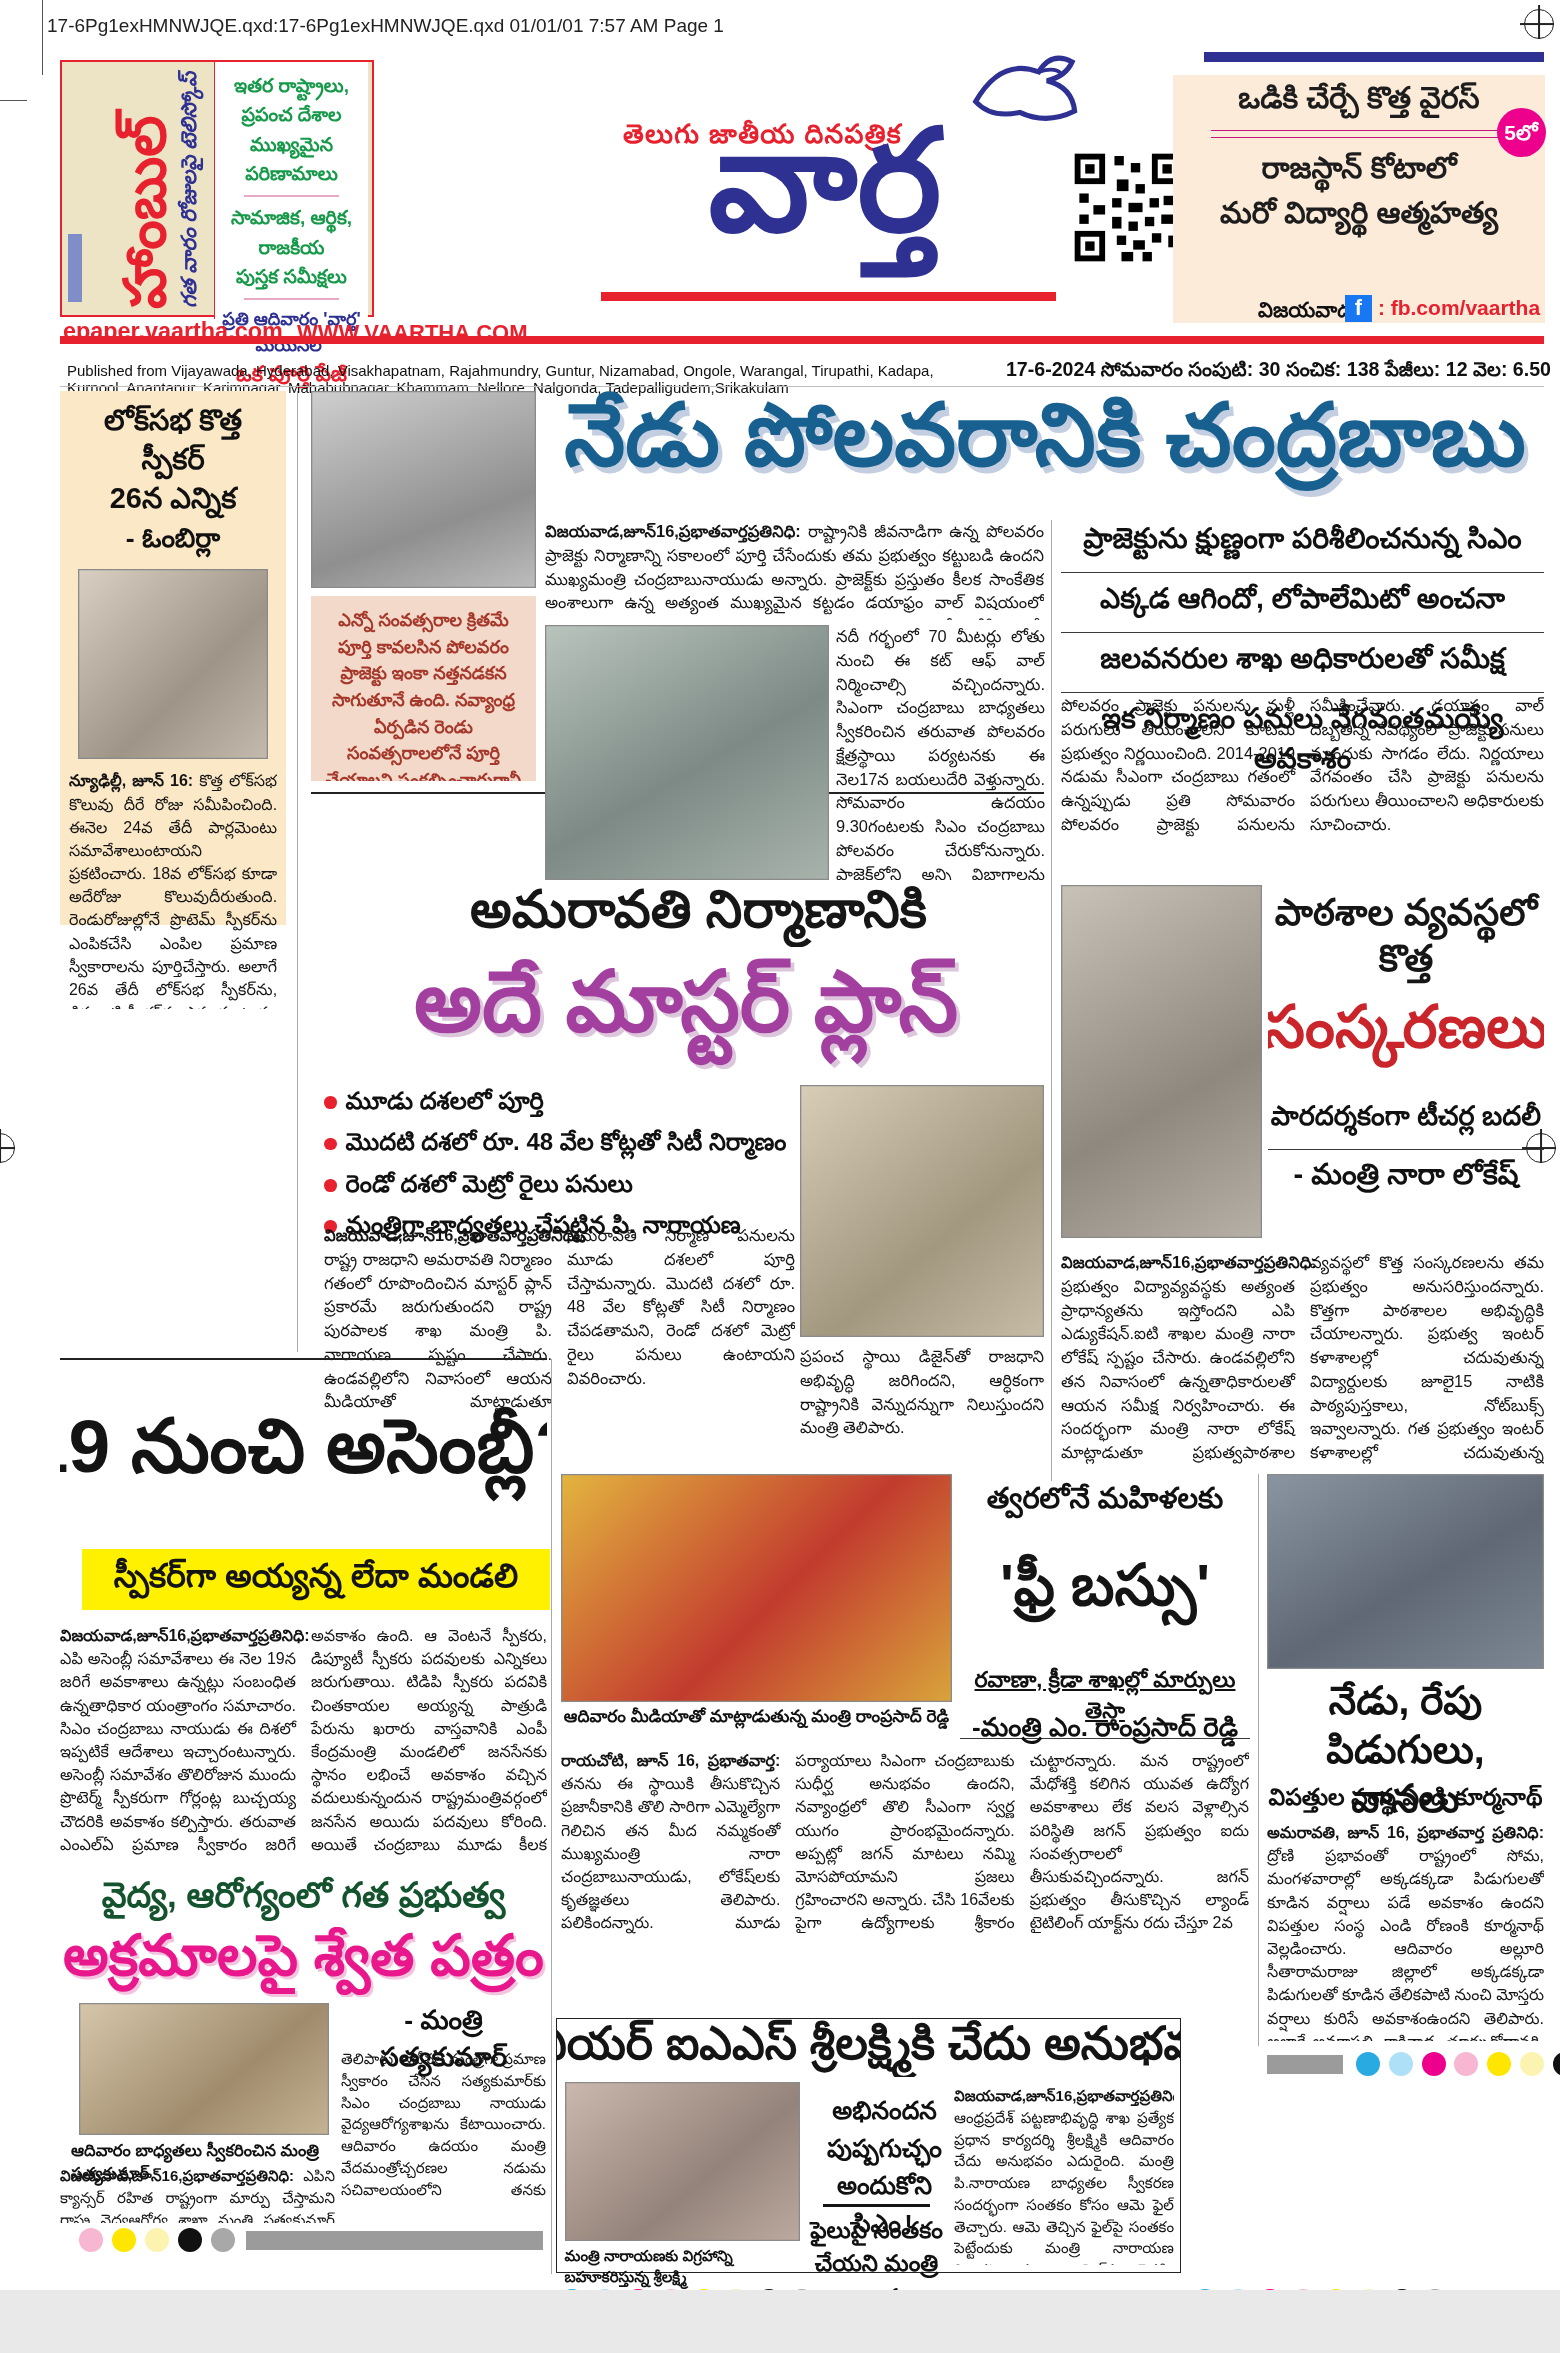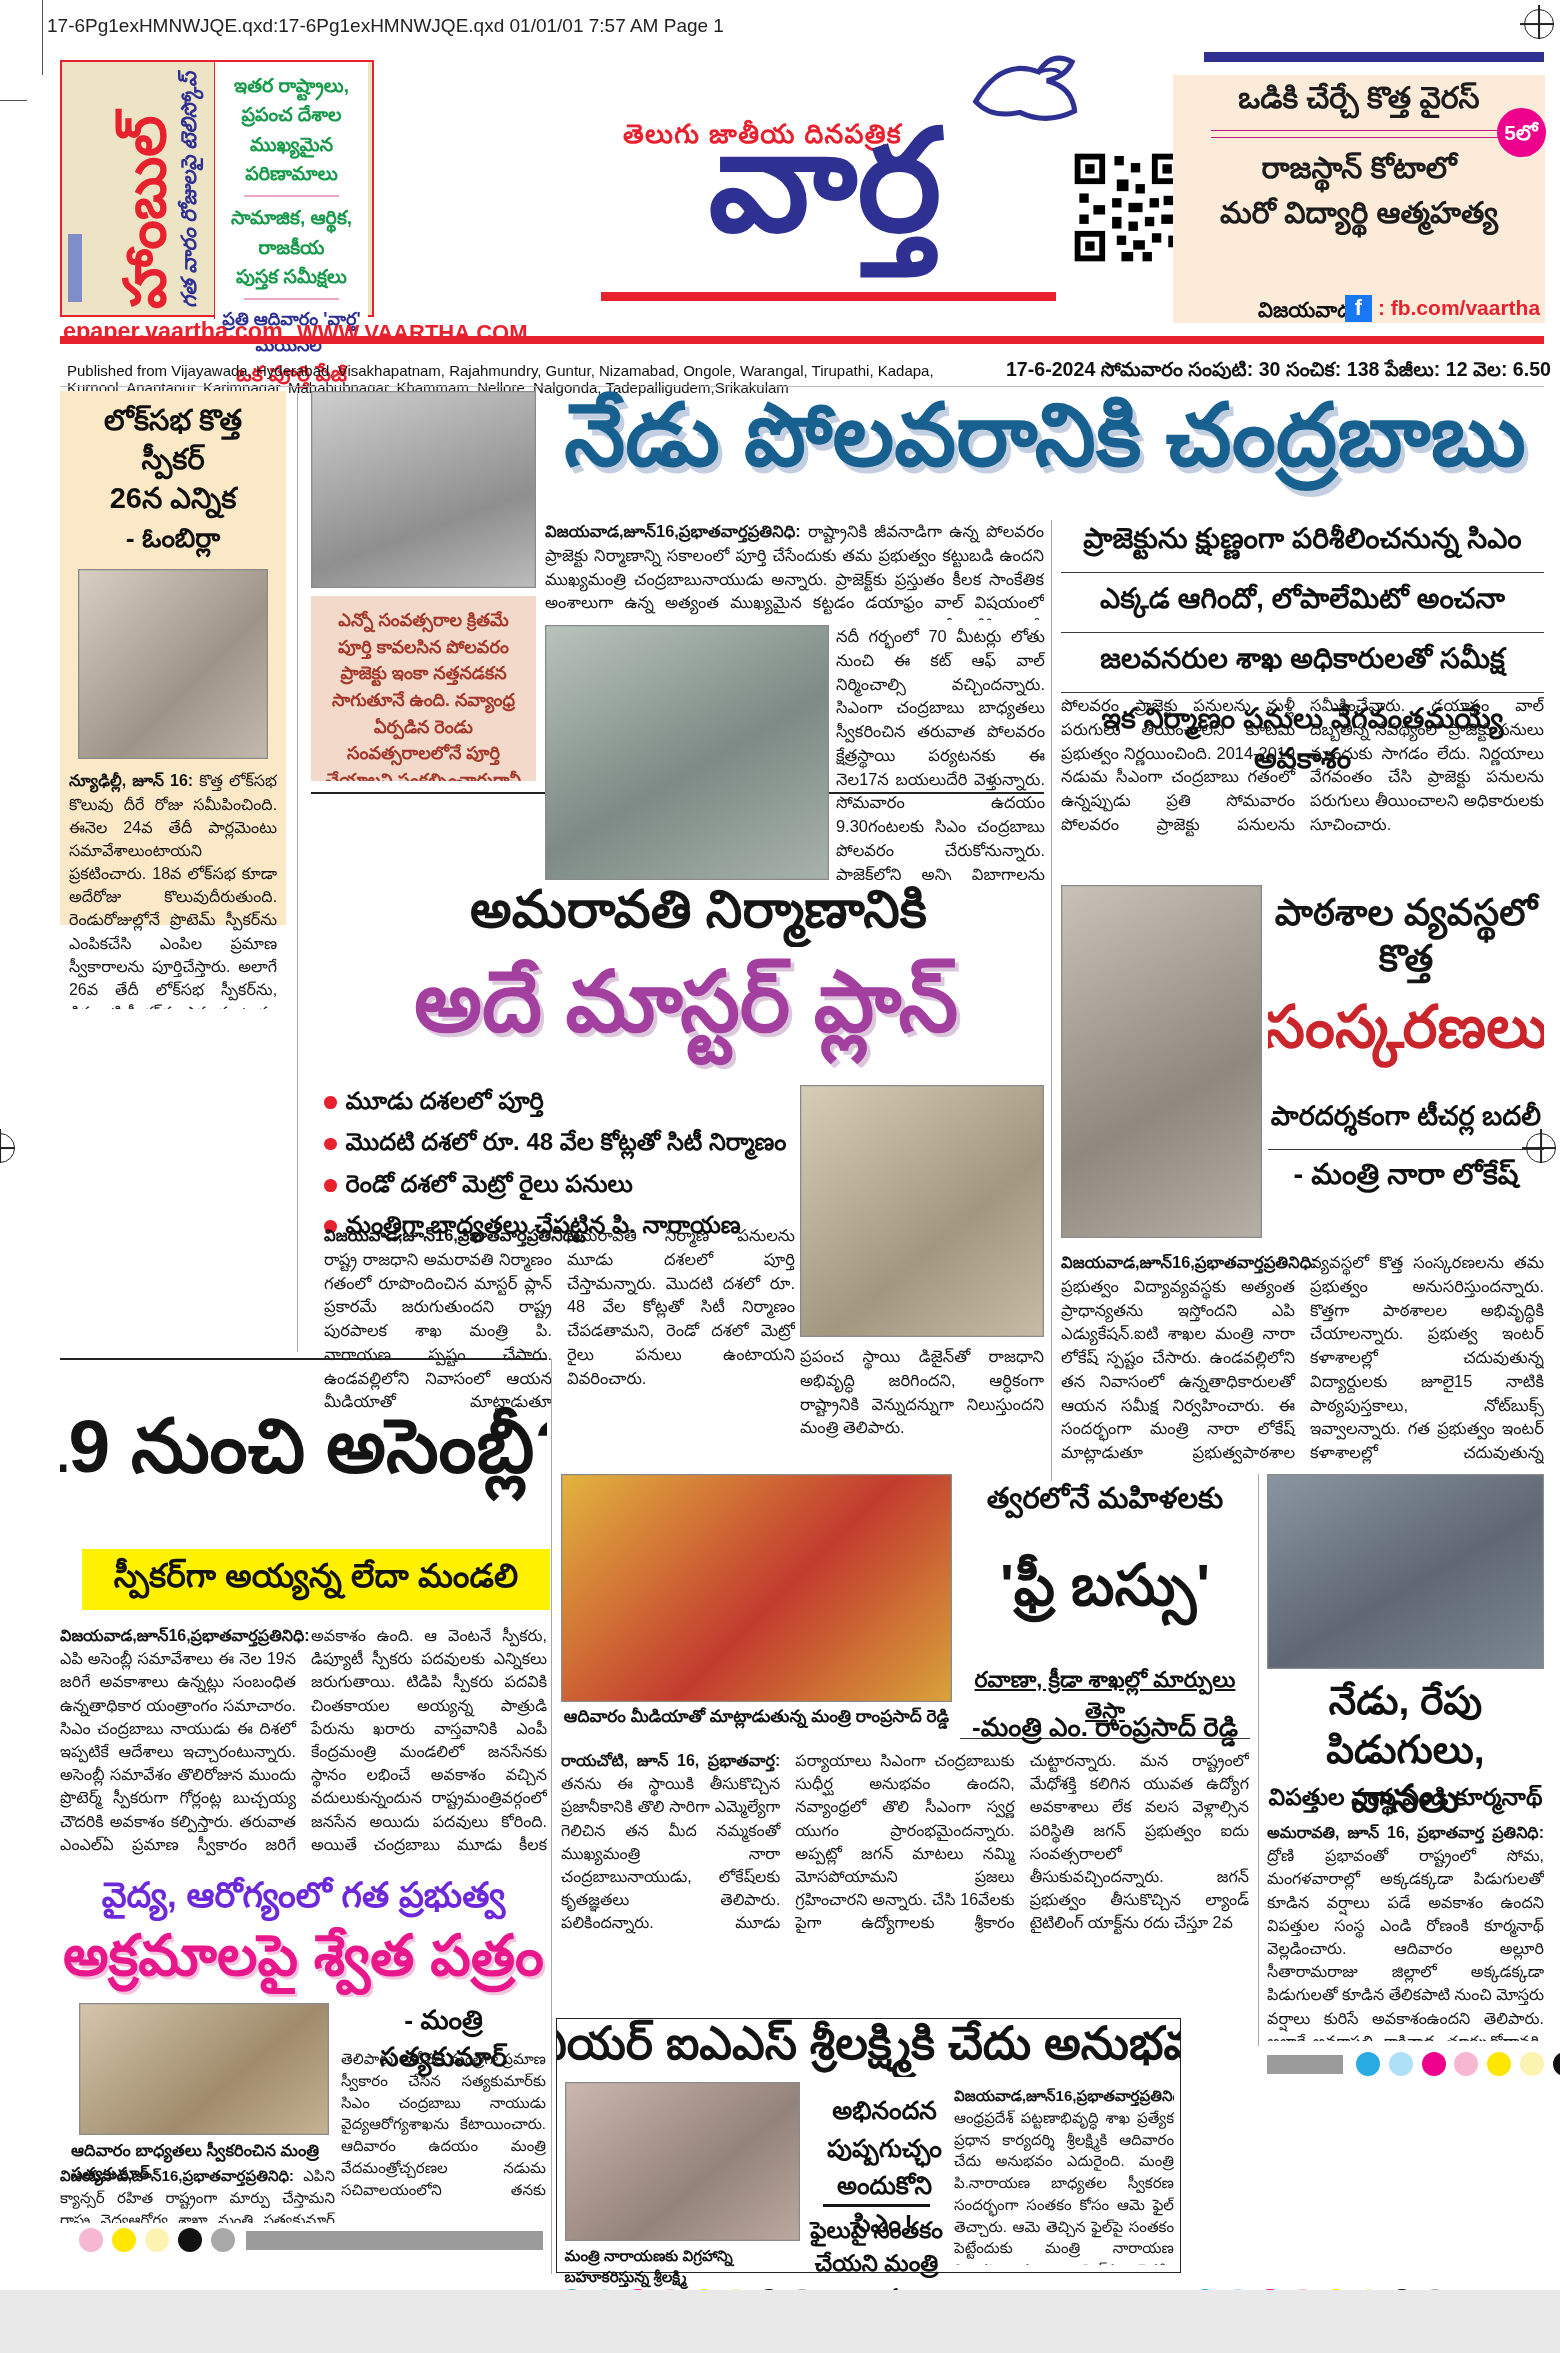--- a/index.html
+++ b/index.html
@@ -199,21 +199,21 @@
 
   <div class="abs rule-h" style="left:60px;top:1358px;width:487px;"></div>
   <div class="abs nowrap" style="left:60px;top:1367px;width:487px;height:177px;font-size:75px;font-weight:900;color:#141414;">19 నుంచి అసెంబ్లీ?</div>
   <div class="abs nowrap" style="left:82px;top:1549px;width:468px;height:61px;background:#fff100;font-size:33px;font-weight:900;color:#141414;">స్పీకర్‌గా అయ్యన్న లేదా మండలి</div>
   <div class="abs jtext colbox2" style="left:60px;top:1624px;width:487px;height:247px;font-size:16px;overflow:hidden;">
     <span class="dateline">విజయవాడ,జూన్16,ప్రభాతవార్తప్రతినిధి:</span>
     <span>ఎపి అసెంబ్లీ సమావేశాలు ఈ నెల 19న జరిగే అవకాశాలు ఉన్నట్లు సంబంధిత ఉన్నతాధికార యంత్రాంగం సమాచారం. సిఎం చంద్రబాబు నాయుడు ఈ దిశలో ఇప్పటికే ఆదేశాలు ఇచ్చారంటున్నారు. అసెంబ్లీ సమావేశం తొలిరోజున ముందు ప్రొటెర్మ్ స్పీకరుగా గోర్లంట్ల బుచ్చయ్య చౌదరికి అవకాశం కల్పిస్తారు. తరువాత ఎంఎల్ఏ ప్రమాణ స్వీకారం జరిగే అవకాశం ఉంది. ఆ వెంటనే స్పీకరు, డిప్యూటీ స్పీకరు పదవులకు ఎన్నికలు జరుగుతాయి. టిడిపి స్పీకరు పదవికి చింతకాయల అయ్యన్న పాత్రుడి పేరును ఖరారు</span>
     <span>వాస్తవానికి ఎంపీ కేంద్రమంత్రి మండలిలో జనసేనకు స్థానం లభించే అవకాశం వచ్చిన వదులుకున్నందున రాష్ట్రమంత్రివర్గంలో జనసేన అయిదు పదవులు కోరింది. అయితే చంద్రబాబు మూడు కీలక శాఖలను జనసేనకు అప్పగించారు. ఈ క్రమంలో మండలికి మంత్రి పదవిని డిమాండ్ చేస్తే పవన్ అన్ని పదువులు అగ్రవర్ణాలకు కట్టబెట్టారనే అపవాదును మూటగట్టుకోవడం ఇష్టం లేక ఆ దిశలో ఆలోచన విరమించుకుని స్పీకరు పదవికి తమకు ఇవ్వాలని చంద్రబాబును కోరినట్లు చెబుతున్నారు. చంద్రబాబు అయ్యన్న వైపు మొగ్గు చూపే అవకాశం ఉందంటున్నారు.</span>
   </div>
 
-  <div class="abs nowrap" style="left:60px;top:1876px;width:487px;height:47px;font-size:35px;font-weight:900;color:#6d28d9;text-align:center;">వైద్య, ఆరోగ్యంలో గత ప్రభుత్వ</div>
+  <div class="abs nowrap" style="left:60px;top:1876px;width:487px;height:47px;font-size:35px;font-weight:900;color:#14532d;text-align:center;">వైద్య, ఆరోగ్యంలో గత ప్రభుత్వ</div>
   <div class="abs nowrap" style="left:60px;top:1927px;width:487px;height:70px;font-size:57px;font-weight:900;color:#e8178c;text-shadow:2.5px 3.2px 0 #f3c4de;">అక్రమాలపై శ్వేత పత్రం</div>
   <div class="ph abs" style="left:79px;top:2003px;width:250px;height:132px;background:linear-gradient(140deg,#d6c6ab,#a08c6d 60%,#c5b394);"></div>
   <div class="abs center bold" style="left:341px;top:2005px;width:205px;font-size:26.6px;">- మంత్రి సత్యకుమార్</div>
   <div class="abs jtext" style="left:341px;top:2048px;width:205px;height:150px;font-size:15px;overflow:hidden;">
     <span>తెలిపారు. ఇటీవల మంత్రిగా ప్రమాణ స్వీకారం చేసిన సత్యకుమార్‌కు సిఎం చంద్రబాబు నాయుడు వైద్యఆరోగ్యశాఖను కేటాయించారు. ఆదివారం ఉదయం మంత్రి వేదమంత్రోచ్చరణల నడుమ సచివాలయంలోని తనకు కేటాయించిన చాంబర్‌లో ప్రవేశించారు. మంత్రిత్వబాధ్యతలను స్వీకరించిన వెంటనే 18 సంవత్సరాల విద్యార్దులకు రాష్ట్రీయ స్వాస్థ కార్యక్రమం, క్యాన్సర్ రహిత ఎపి ఫైల్స్ పై సంతకాలు చేసారు. ఈ సందర్భంగా ఆయన మాట్లాడుతూ రాష్ట్రంలో సగటున ఏడాదికి 40వేల మంది చనిపోతున్నార</span>
     
   </div>
   <div class="abs bold" style="left:71px;top:2141px;width:272px;font-size:16.4px;">ఆదివారం బాధ్యతలు స్వీకరించిన మంత్రి సత్యకుమార్</div>
   <div class="abs jtext" style="left:60px;top:2165px;width:275px;height:58px;font-size:15px;overflow:hidden;">
     <span class="dateline">విజయవాడ,జూన్16,ప్రభాతవార్తప్రతినిధి:</span>

